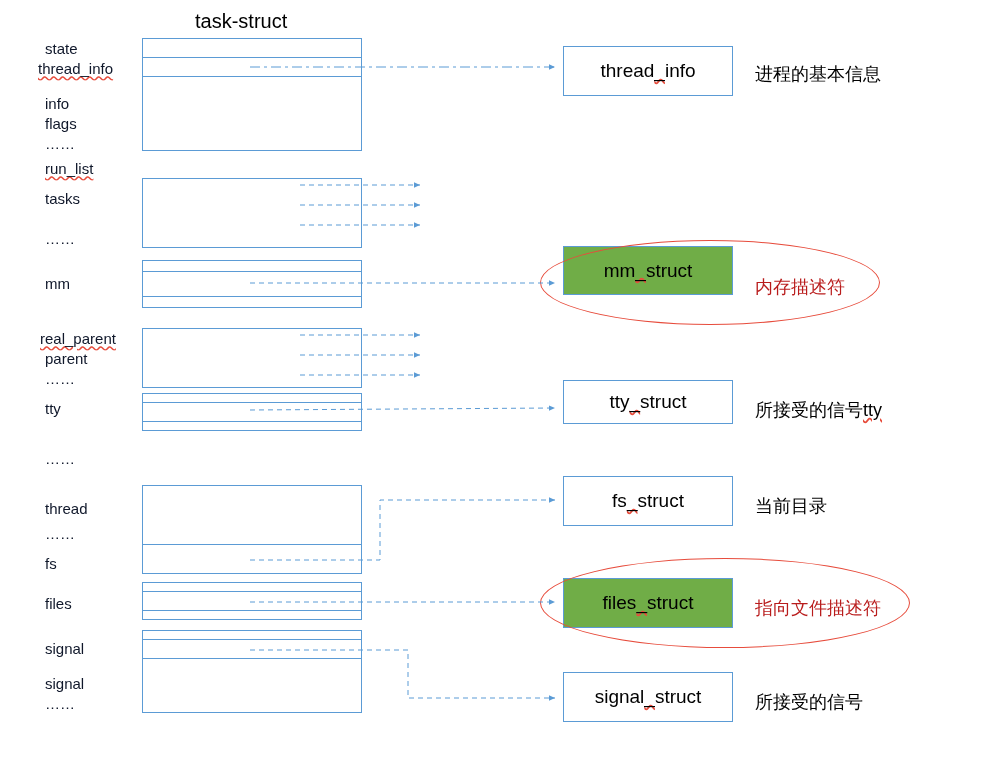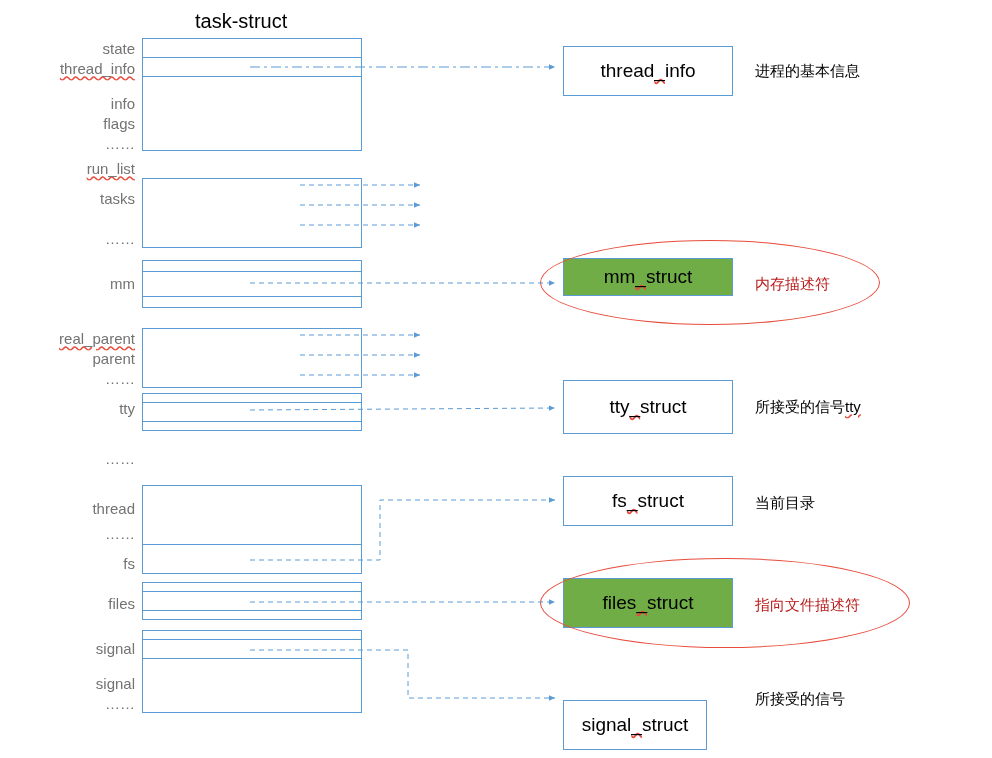--- a/index.html
+++ b/index.html
@@ -1,23 +1,23 @@
 <!DOCTYPE html>
 <html><head>
 <meta charset="utf-8">
 <style>
 body{margin:0;font-family:"Microsoft YaHei",Arial,sans-serif;background:#fff;width:992px;height:758px;position:relative}
 .title{position:absolute;font-size:20px;color:#000}
-.label{position:absolute;font-size:15px;color:#737373;text-align:right}
+.label{position:absolute;font-size:15px;color:#0f172a;}
 .label.spell{text-decoration:underline;text-decoration-color:#e74c3c;text-decoration-style:wavy}
 .cell{position:absolute;border:1px solid #5b9bd5;background:#fff;box-sizing:border-box}
 .tbox{position:absolute;border:1px solid #5b9bd5;background:#fff;box-sizing:border-box;display:flex;align-items:center;justify-content:center;font-size:19px;color:#000}
 .tbox.green{background:#70ad47}
 .tbox .u{text-decoration:underline;text-decoration-color:#e74c3c;text-decoration-style:wavy}
-.desc{position:absolute;font-size:15px;color:#000}
+.desc{position:absolute;font-size:18px;color:#000}
 .desc.green{color:#b91c1c}
 .desc .u{text-decoration:underline;text-decoration-color:#e74c3c;text-decoration-style:wavy}
 .ellipse{position:absolute;border:1.5px solid #e74c3c;border-radius:50%;box-sizing:border-box}
 svg{position:absolute;top:0;left:0;pointer-events:none}
 </style>
 </head>
 <body>
 
 <div class="title" style="left:195px;top:10px">task-struct</div>
 
@@ -59,33 +59,33 @@
 <div class="cell" style="left:142px;top:582px;width:220px;height:10px"></div>
 <div class="cell" style="left:142px;top:591px;width:220px;height:20px"></div>
 <div class="cell" style="left:142px;top:610px;width:220px;height:10px"></div>
 <div class="cell" style="left:142px;top:630px;width:220px;height:10px"></div>
 <div class="cell" style="left:142px;top:639px;width:220px;height:20px"></div>
 <div class="cell" style="left:142px;top:658px;width:220px;height:55px"></div>
 
 <div class="tbox" style="left:563px;top:46px;width:170px;height:50px">
   <span><span>thread</span><span class="u">_</span><span>info</span></span>
 </div>
-<div class="tbox green" style="left:563px;top:258px;width:170px;height:38px">
+<div class="tbox green" style="left:563px;top:246px;width:170px;height:49px">
   <span><span>mm</span><span class="u">_</span><span>struct</span></span>
 </div>
-<div class="tbox" style="left:563px;top:380px;width:170px;height:54px">
+<div class="tbox" style="left:563px;top:380px;width:170px;height:44px">
   <span><span>tty</span><span class="u">_</span><span>struct</span></span>
 </div>
 <div class="tbox" style="left:563px;top:476px;width:170px;height:50px">
   <span><span>fs</span><span class="u">_</span><span>struct</span></span>
 </div>
 <div class="tbox green" style="left:563px;top:578px;width:170px;height:50px">
   <span><span>files</span><span class="u">_</span><span>struct</span></span>
 </div>
-<div class="tbox" style="left:563px;top:700px;width:144px;height:50px">
+<div class="tbox" style="left:563px;top:672px;width:170px;height:50px">
   <span><span>signal</span><span class="u">_</span><span>struct</span></span>
 </div>
 
 <div class="desc" style="left:755px;top:62px">进程的基本信息</div>
 <div class="desc green" style="left:755px;top:275px">内存描述符</div>
 <div class="desc" style="left:755px;top:398px">
   <span>所接受的信号</span><span class="u">tty</span>
 </div>
 <div class="desc" style="left:755px;top:494px">当前目录</div>
 <div class="desc green" style="left:755px;top:596px">指向文件描述符</div>

